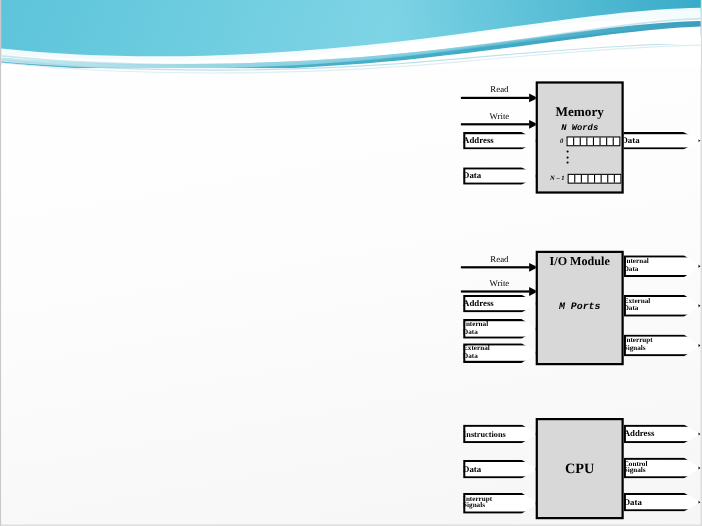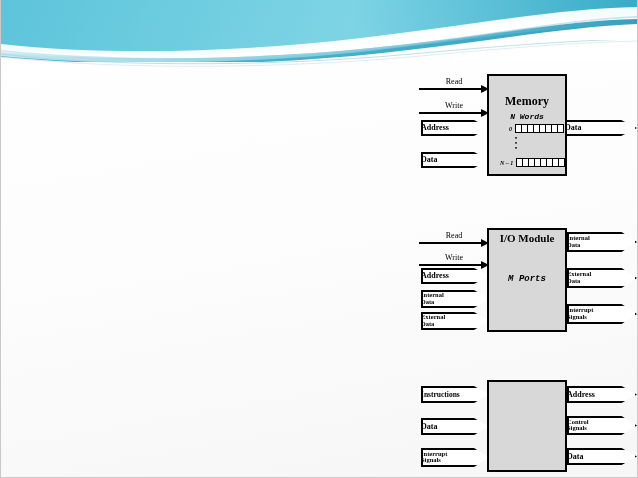--- a/index.html
+++ b/index.html
@@ -269,20 +269,21 @@
       <div class="atxt" style="font-size:6.5px;">
         <span>Interrupt</span><br>
         <span>Signals</span>
       </div>
     </div>
   </div>
 
   <div class="diagram" style="left:418px;top:378px;width:220px;height:98px;">
 
     <div class="modbox" style="left:68px;top:2px;width:80px;height:92px;"></div>
+    <div class="modtitle" style="left:68px;top:40px;width:80px;font-size:13px;">CPU</div>
 
     <div class="arrow-sig" style="left:2px;top:8px;width:68px;height:17px;">
       <div class="shape"></div>
       <div class="atxt" style="font-size:7.5px;">Instructions</div>
     </div>
     <div class="arrow-sig" style="left:2px;top:40px;width:68px;height:17px;">
       <div class="shape"></div>
       <div class="atxt" style="font-size:8px;">Data</div>
     </div>
     <div class="arrow-sig" style="left:2px;top:70px;width:68px;height:19px;">

